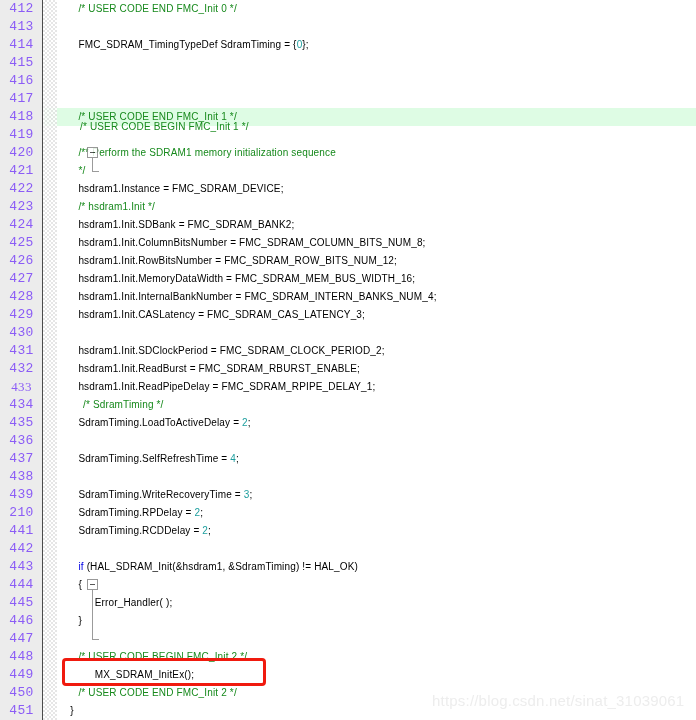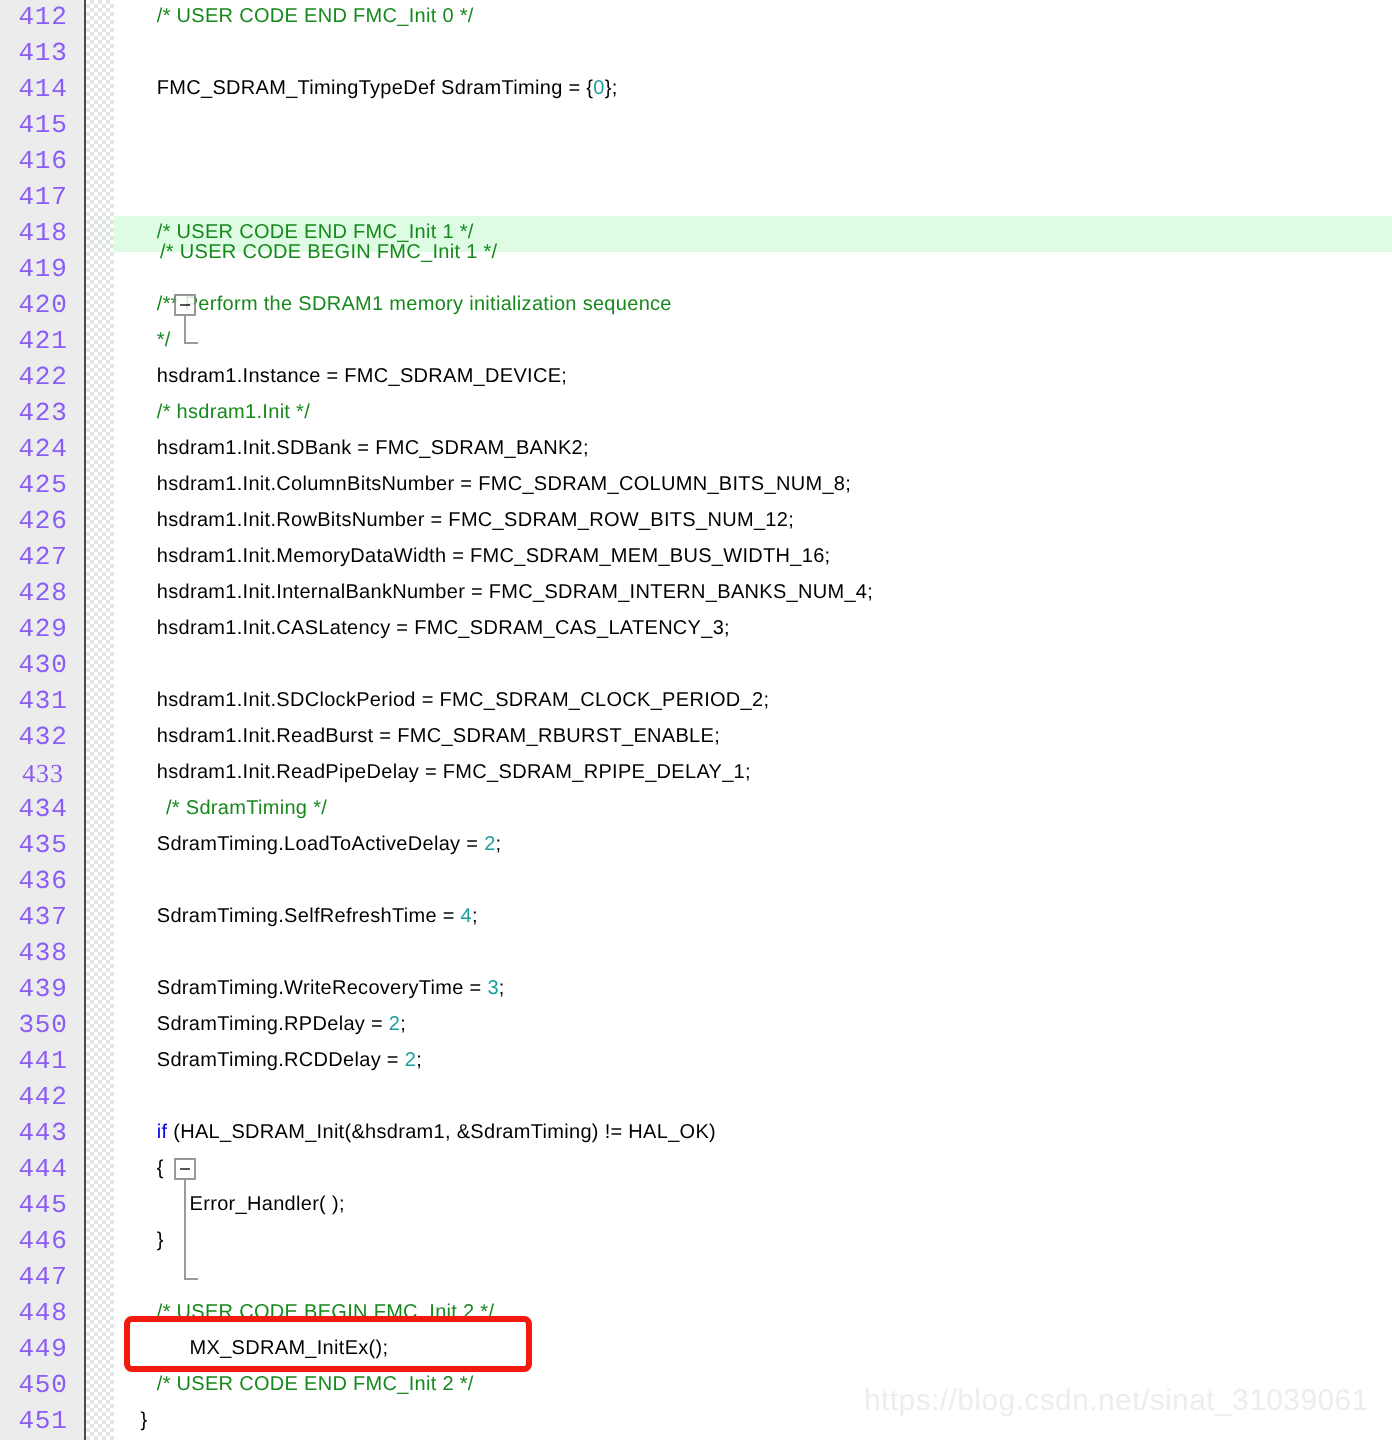--- a/index.html
+++ b/index.html
@@ -188,21 +188,21 @@
       <div class="linenum" style="top: 324px;">430</div>
       <div class="linenum" style="top: 342px;">431</div>
       <div class="linenum" style="top: 360px;">432</div>
       <div class="linenum" style="top: 378px; font-family: Liberation Serif, serif;">433</div>
       <div class="linenum" style="top: 396px;">434</div>
       <div class="linenum" style="top: 414px;">435</div>
       <div class="linenum" style="top: 432px;">436</div>
       <div class="linenum" style="top: 450px;">437</div>
       <div class="linenum" style="top: 468px;">438</div>
       <div class="linenum" style="top: 486px;">439</div>
-      <div class="linenum" style="top: 504px;">350</div>
+      <div class="linenum" style="top: 504px;">210</div>
       <div class="linenum" style="top: 522px;">441</div>
       <div class="linenum" style="top: 540px;">442</div>
       <div class="linenum" style="top: 558px;">443</div>
       <div class="linenum" style="top: 576px;">444</div>
       <div class="linenum" style="top: 594px;">445</div>
       <div class="linenum" style="top: 612px;">446</div>
       <div class="linenum" style="top: 630px;">447</div>
       <div class="linenum" style="top: 648px;">448</div>
       <div class="linenum" style="top: 666px;">449</div>
       <div class="linenum" style="top: 684px;">450</div>

